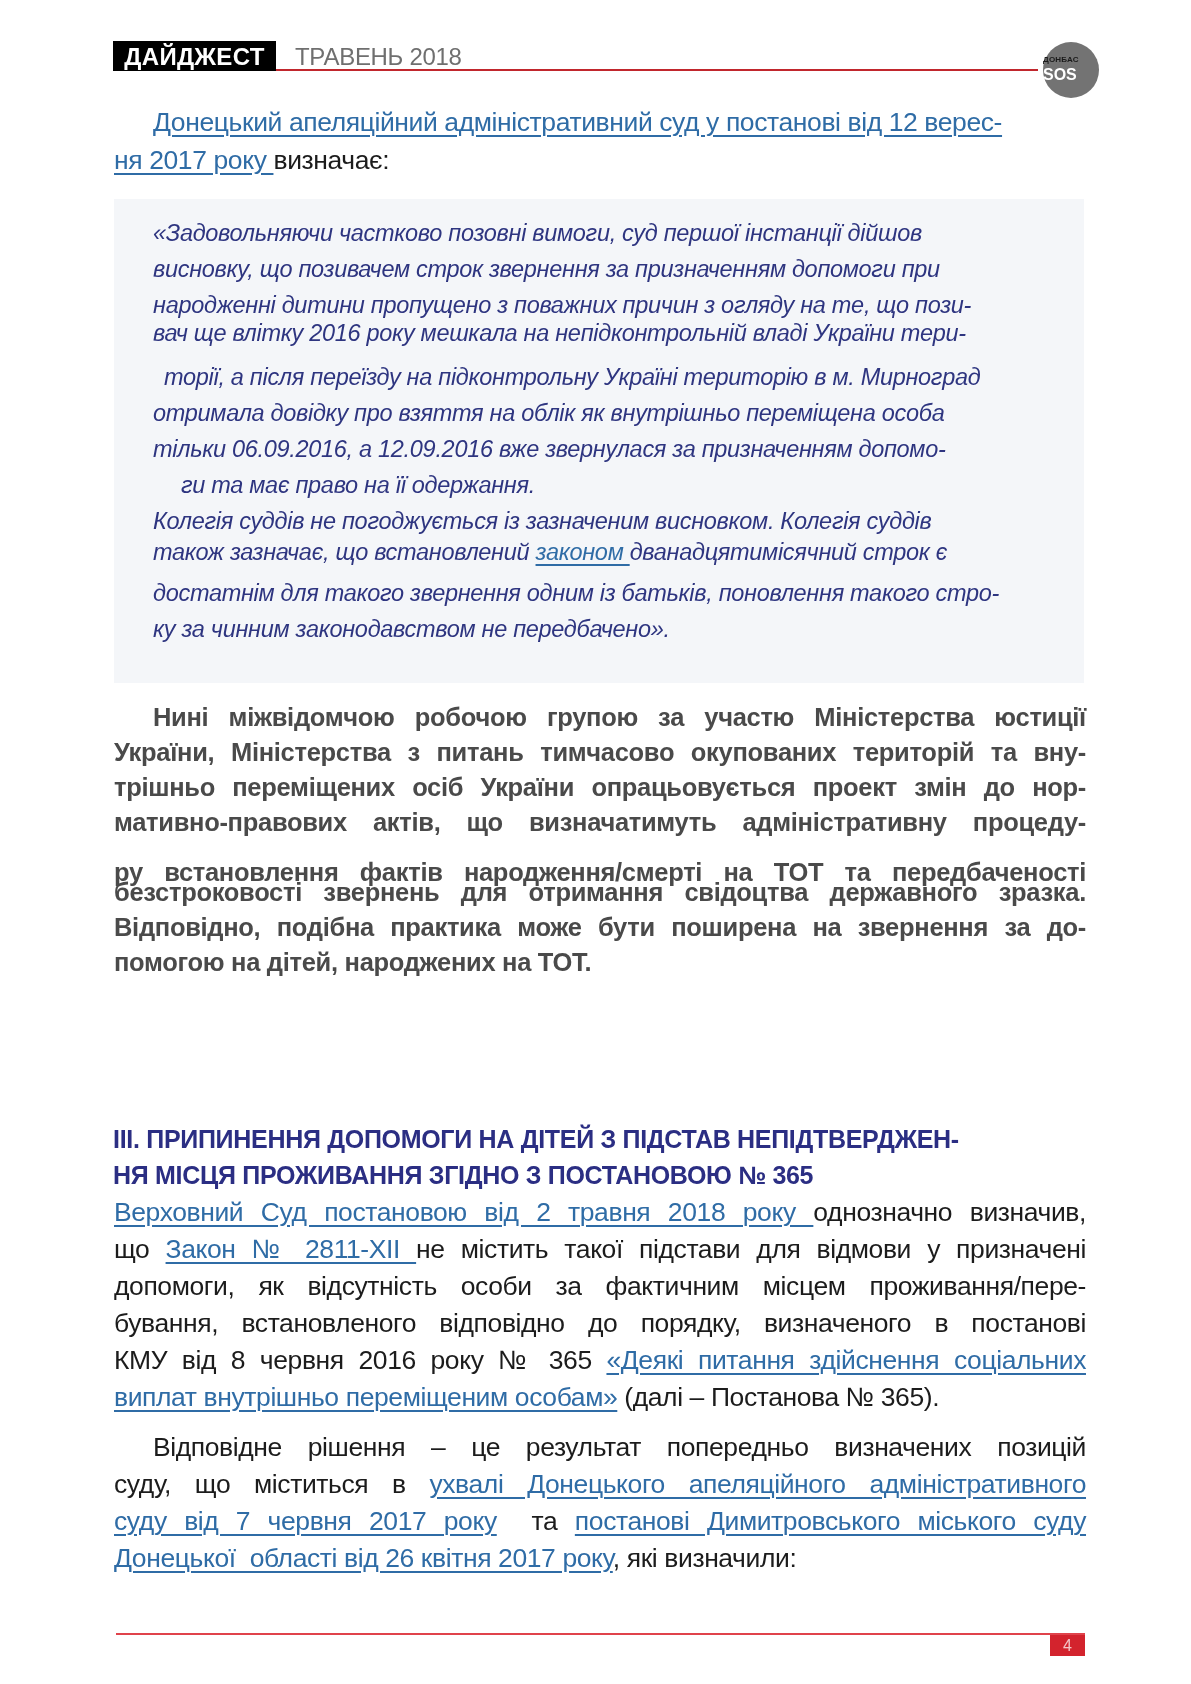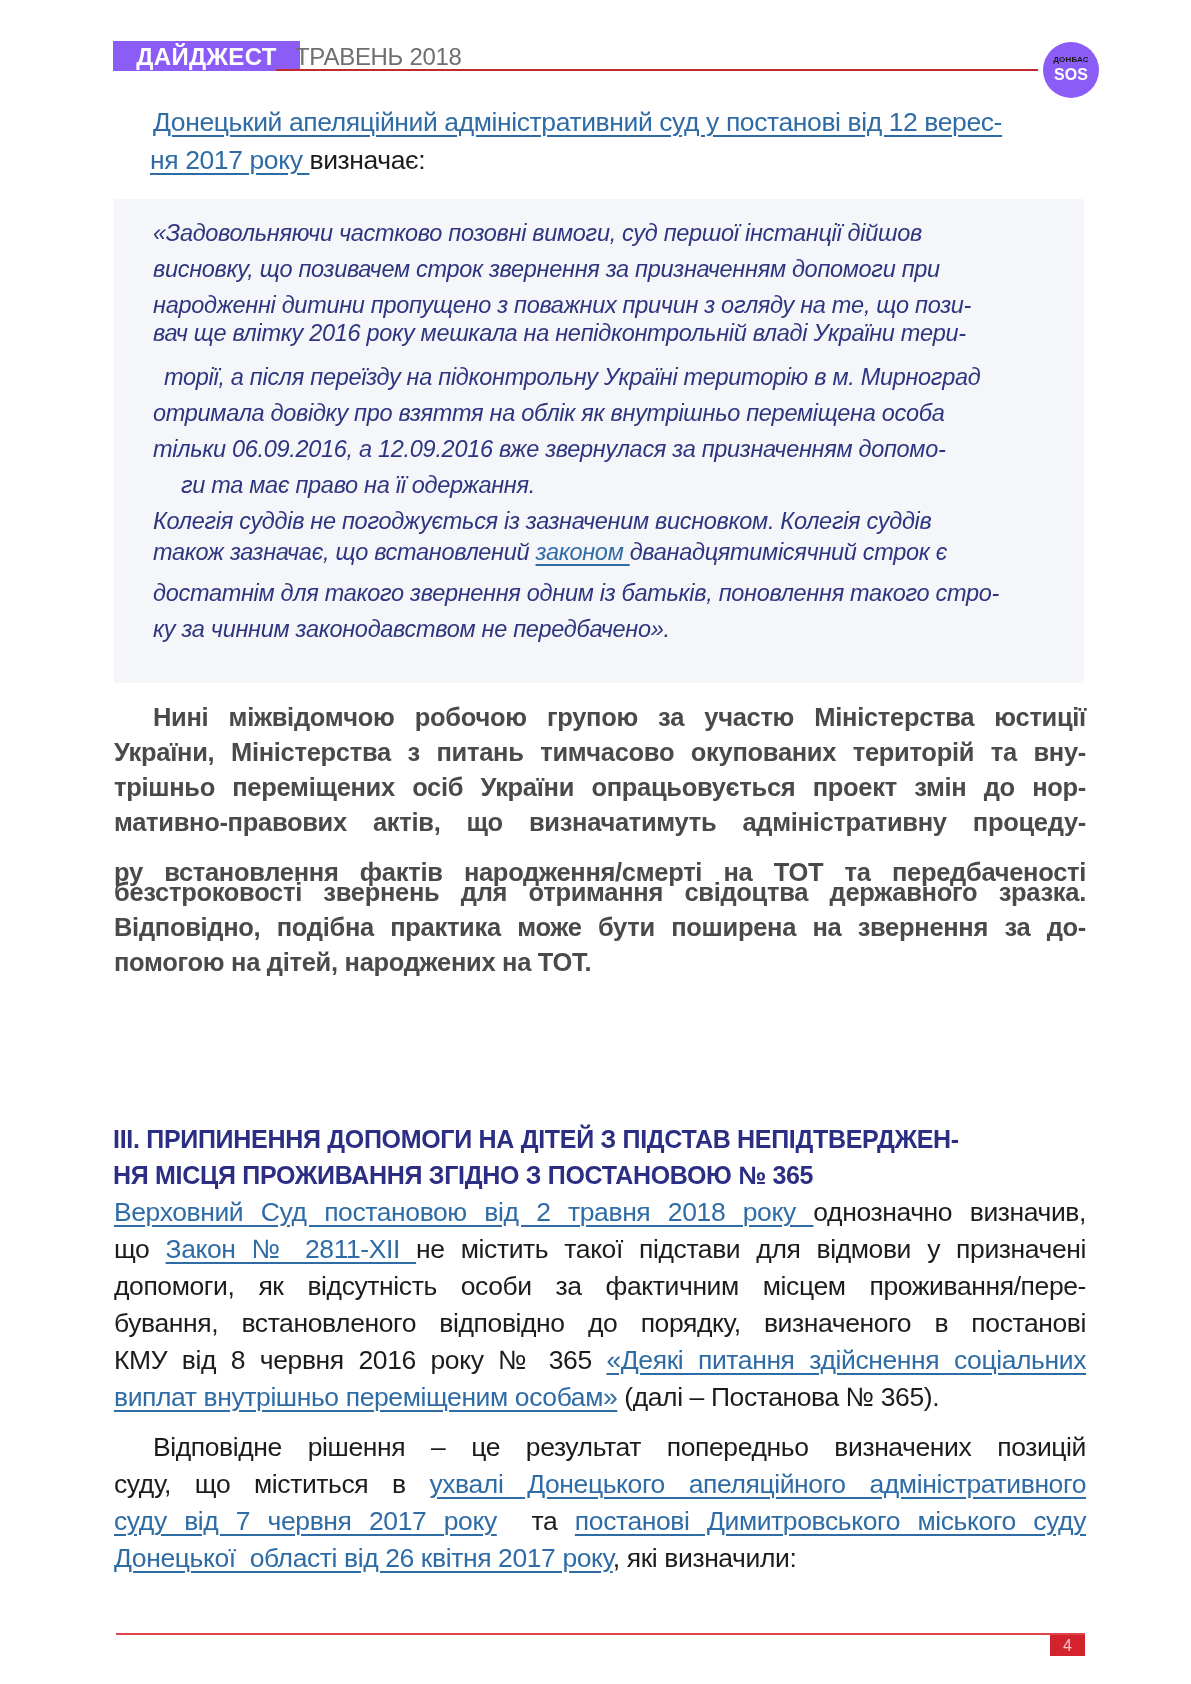--- a/index.html
+++ b/index.html
@@ -2,30 +2,30 @@
 <html><head>
 <meta charset="utf-8">
 <style>
   html, body { margin: 0; padding: 0; }
   body {
     width: 1191px; height: 1684px; background: #ffffff; position: relative; overflow: hidden;
     font-family: "Liberation Sans", sans-serif;
   }
   .header { position: absolute; left: 113px; top: 41px; width: 930px; height: 31px; }
   .header-badge {
-    position: absolute; left: 0; top: 0; height: 30px; width: 187px; background: #8b5cf6;
+    position: absolute; left: 0; top: 0; height: 30px; width: 163px; background: #000000;
     color: #fff; font-weight: bold; font-size: 24px; line-height: 31px; text-align: center; letter-spacing: 0.3px;
   }
   .header-date {
     position: absolute; left: 182px; top: 0; font-size: 24px; line-height: 31px; color: #6f6f6f; letter-spacing: -0.3px;
   }
   .header-line { position: absolute; left: 163px; top: 28px; width: 762px; height: 2px; background: #c1272d; }
   .logo {
     position: absolute; left: 1043px; top: 42px; width: 56px; height: 56px; border-radius: 50%;
-    background: #8b5cf6; color: #fff; text-align: center;
+    background: #737373; color: #fff; 
   }
   .logo-top { position: absolute; left: 0; right: 0; top: 13px; font-size: 8px; font-weight: bold; color: #1a1a1a; letter-spacing: 0.2px; }
   .logo-sos { position: absolute; left: 0; right: 0; top: 21px; font-size: 16px; font-weight: bold; line-height: 24px; }
 
   .p { position: absolute; left: 114px; width: 972px; font-size: 26.5px; color: #1c1c1c; letter-spacing: -0.4px; }
   .line { position: absolute; left: 0; white-space: nowrap; }
   .justify { width: 972px; text-align: justify; text-align-last: justify; }
   a, .lnk { color: #2f6ca6; text-decoration: underline; text-underline-offset: 4px; text-decoration-thickness: 1.5px; }
 
   .quote-box { position: absolute; left: 114px; top: 199px; width: 970px; height: 484px; background: #f4f6f9; }
@@ -51,21 +51,21 @@
 </div>
 <div class="logo">
   <div class="logo-top">ДОНБАС</div>
   <div class="logo-sos">SOS</div>
 </div>
 
 <div class="p" style="top:107px;">
   <div class="line" style="left:39px; top:0;">
     <a class="lnk">Донецький апеляційний адміністративний суд у постанові від 12 верес-</a>
   </div>
-  <div class="line" style="top:38px;margin-left:36px;">
+  <div class="line" style="top:38px;">
     <a class="lnk">ня 2017 року </a><span>визначає:</span>
   </div>
 </div>
 
 <div class="quote-box"></div>
 <div class="quote" style="top:220px;">
   <div class="line" style="top:0px;">«Задовольняючи частково позовні вимоги, суд першої інстанції дійшов</div>
   <div class="line" style="top:36px;">висновку, що позивачем строк звернення за призначенням допомоги при</div>
   <div class="line" style="top:72px;">народженні дитини пропущено з поважних причин з огляду на те, що пози-</div>
   <div class="line" style="top:100px;">вач ще влітку 2016 року мешкала на непідконтрольній владі України тери-</div>

